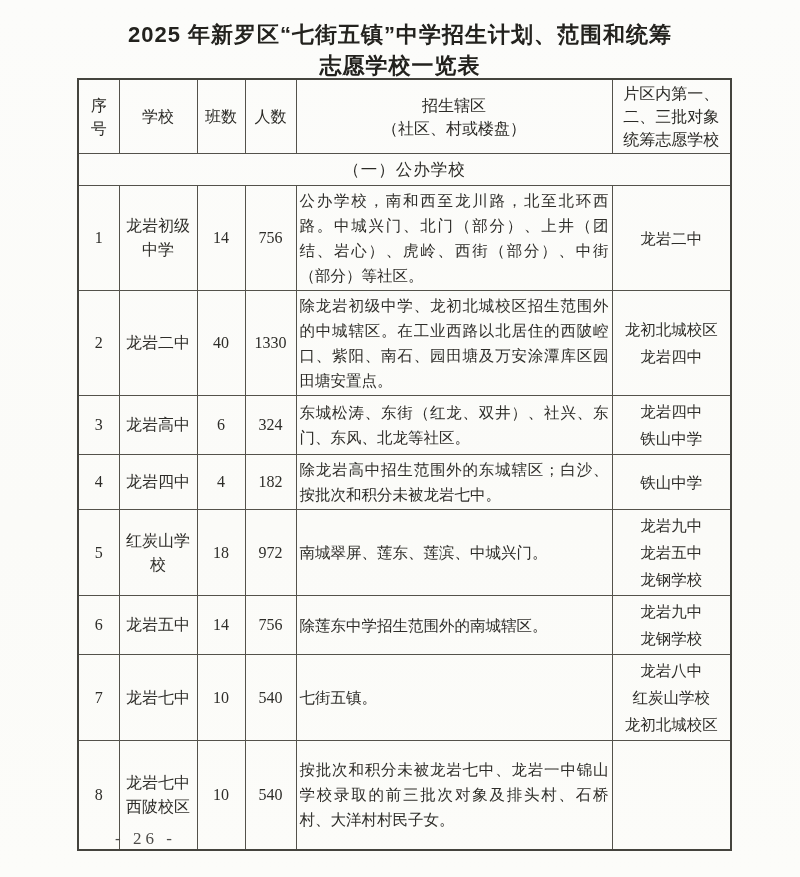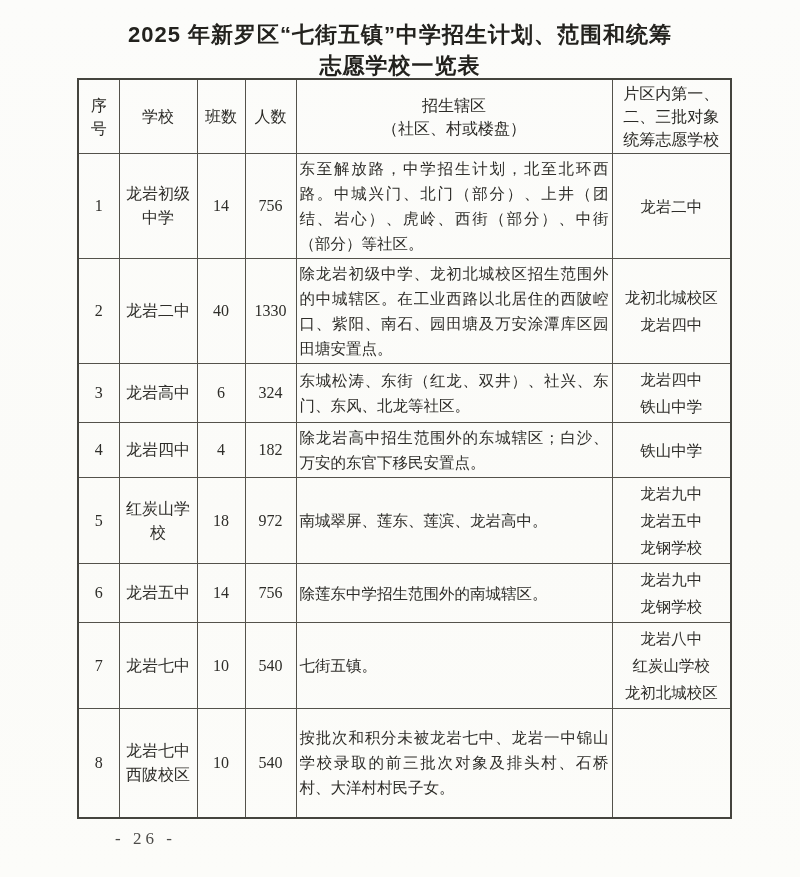--- a/index.html
+++ b/index.html
@@ -123,28 +123,31 @@
         <th class="hcell">班数</th>
         <th class="hcell">人数</th>
         <th class="hcell">招生辖区
 （社区、村或楼盘）</th>
         <th class="hcell">片区内第一、
 二、三批对象
 统筹志愿学校</th>
       </tr>
     </thead>
     <tbody>
+      <tr class="section-row">
+        <td class="section-cell" colspan="6">（一）公办学校</td>
+      </tr>
 
       <tr class="r1">
         <td class="c-center">1</td>
         <td class="c-center">龙岩初级
 中学</td>
         <td class="c-center">14</td>
         <td class="c-center">756</td>
-        <td class="c-district">东至解放路，中学招生计划，北至北环西路。中城兴门、北门（部分）、上井（团结、岩心）、虎岭、西街（部分）、中街（部分）等社区。</td>
+        <td class="c-district">公办学校，南和西至龙川路，北至北环西路。中城兴门、北门（部分）、上井（团结、岩心）、虎岭、西街（部分）、中街（部分）等社区。</td>
         <td class="c-coord">龙岩二中</td>
       </tr>
 
       <tr class="r2">
         <td class="c-center">2</td>
         <td class="c-center">龙岩二中</td>
         <td class="c-center">40</td>
         <td class="c-center">1330</td>
         <td class="c-district">除龙岩初级中学、龙初北城校区招生范围外的中城辖区。在工业西路以北居住的西陂崆口、紫阳、南石、园田塘及万安涂潭库区园田塘安置点。</td>
         <td class="c-coord">龙初北城校区
@@ -159,30 +162,30 @@
         <td class="c-district">东城松涛、东街（红龙、双井）、社兴、东门、东风、北龙等社区。</td>
         <td class="c-coord">龙岩四中
 铁山中学</td>
       </tr>
 
       <tr class="r4">
         <td class="c-center">4</td>
         <td class="c-center">龙岩四中</td>
         <td class="c-center">4</td>
         <td class="c-center">182</td>
-        <td class="c-district">除龙岩高中招生范围外的东城辖区；白沙、万安的东官下移民安置点。</td>
+        <td class="c-district">除龙岩高中招生范围外的东城辖区；白沙、按批次和积分未被龙岩七中。</td>
         <td class="c-coord">铁山中学</td>
       </tr>
 
       <tr class="r5">
         <td class="c-center">5</td>
         <td class="c-center">红炭山学校</td>
         <td class="c-center">18</td>
         <td class="c-center">972</td>
-        <td class="c-district">南城翠屏、莲东、莲滨、龙岩高中。</td>
+        <td class="c-district">南城翠屏、莲东、莲滨、中城兴门。</td>
         <td class="c-coord">龙岩九中
 龙岩五中
 龙钢学校</td>
       </tr>
 
       <tr class="r6">
         <td class="c-center">6</td>
         <td class="c-center">龙岩五中</td>
         <td class="c-center">14</td>
         <td class="c-center">756</td>

